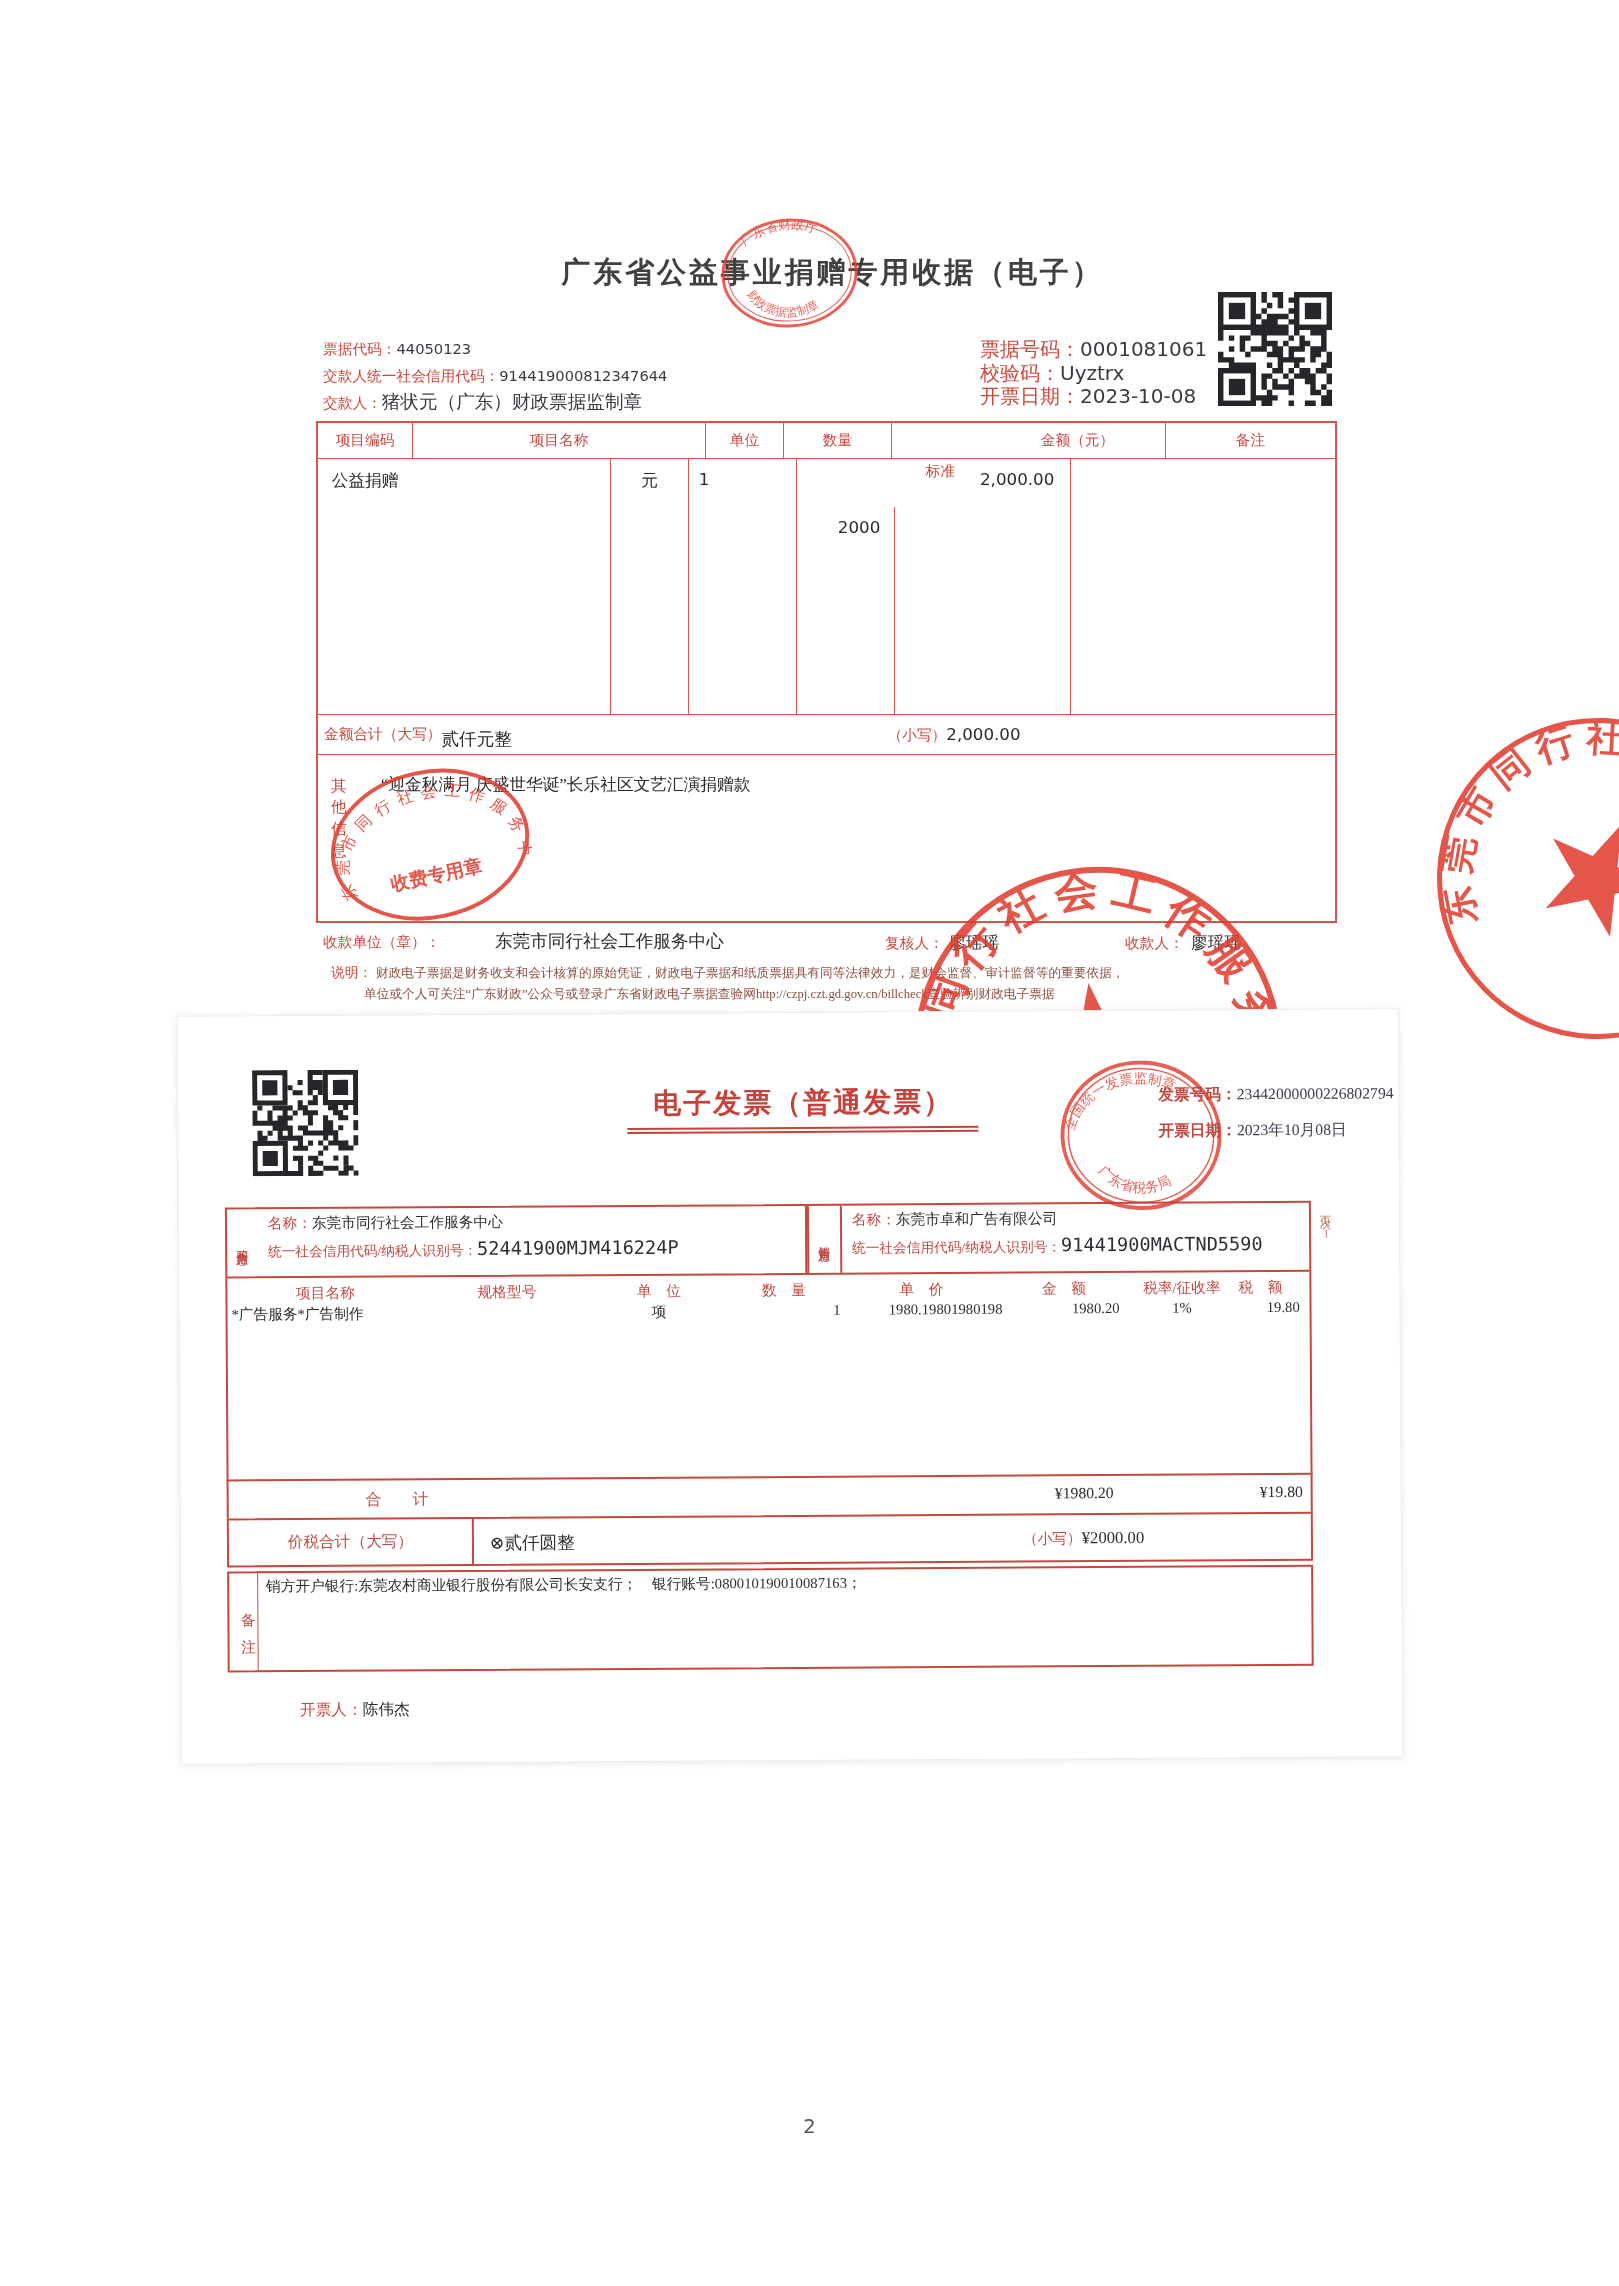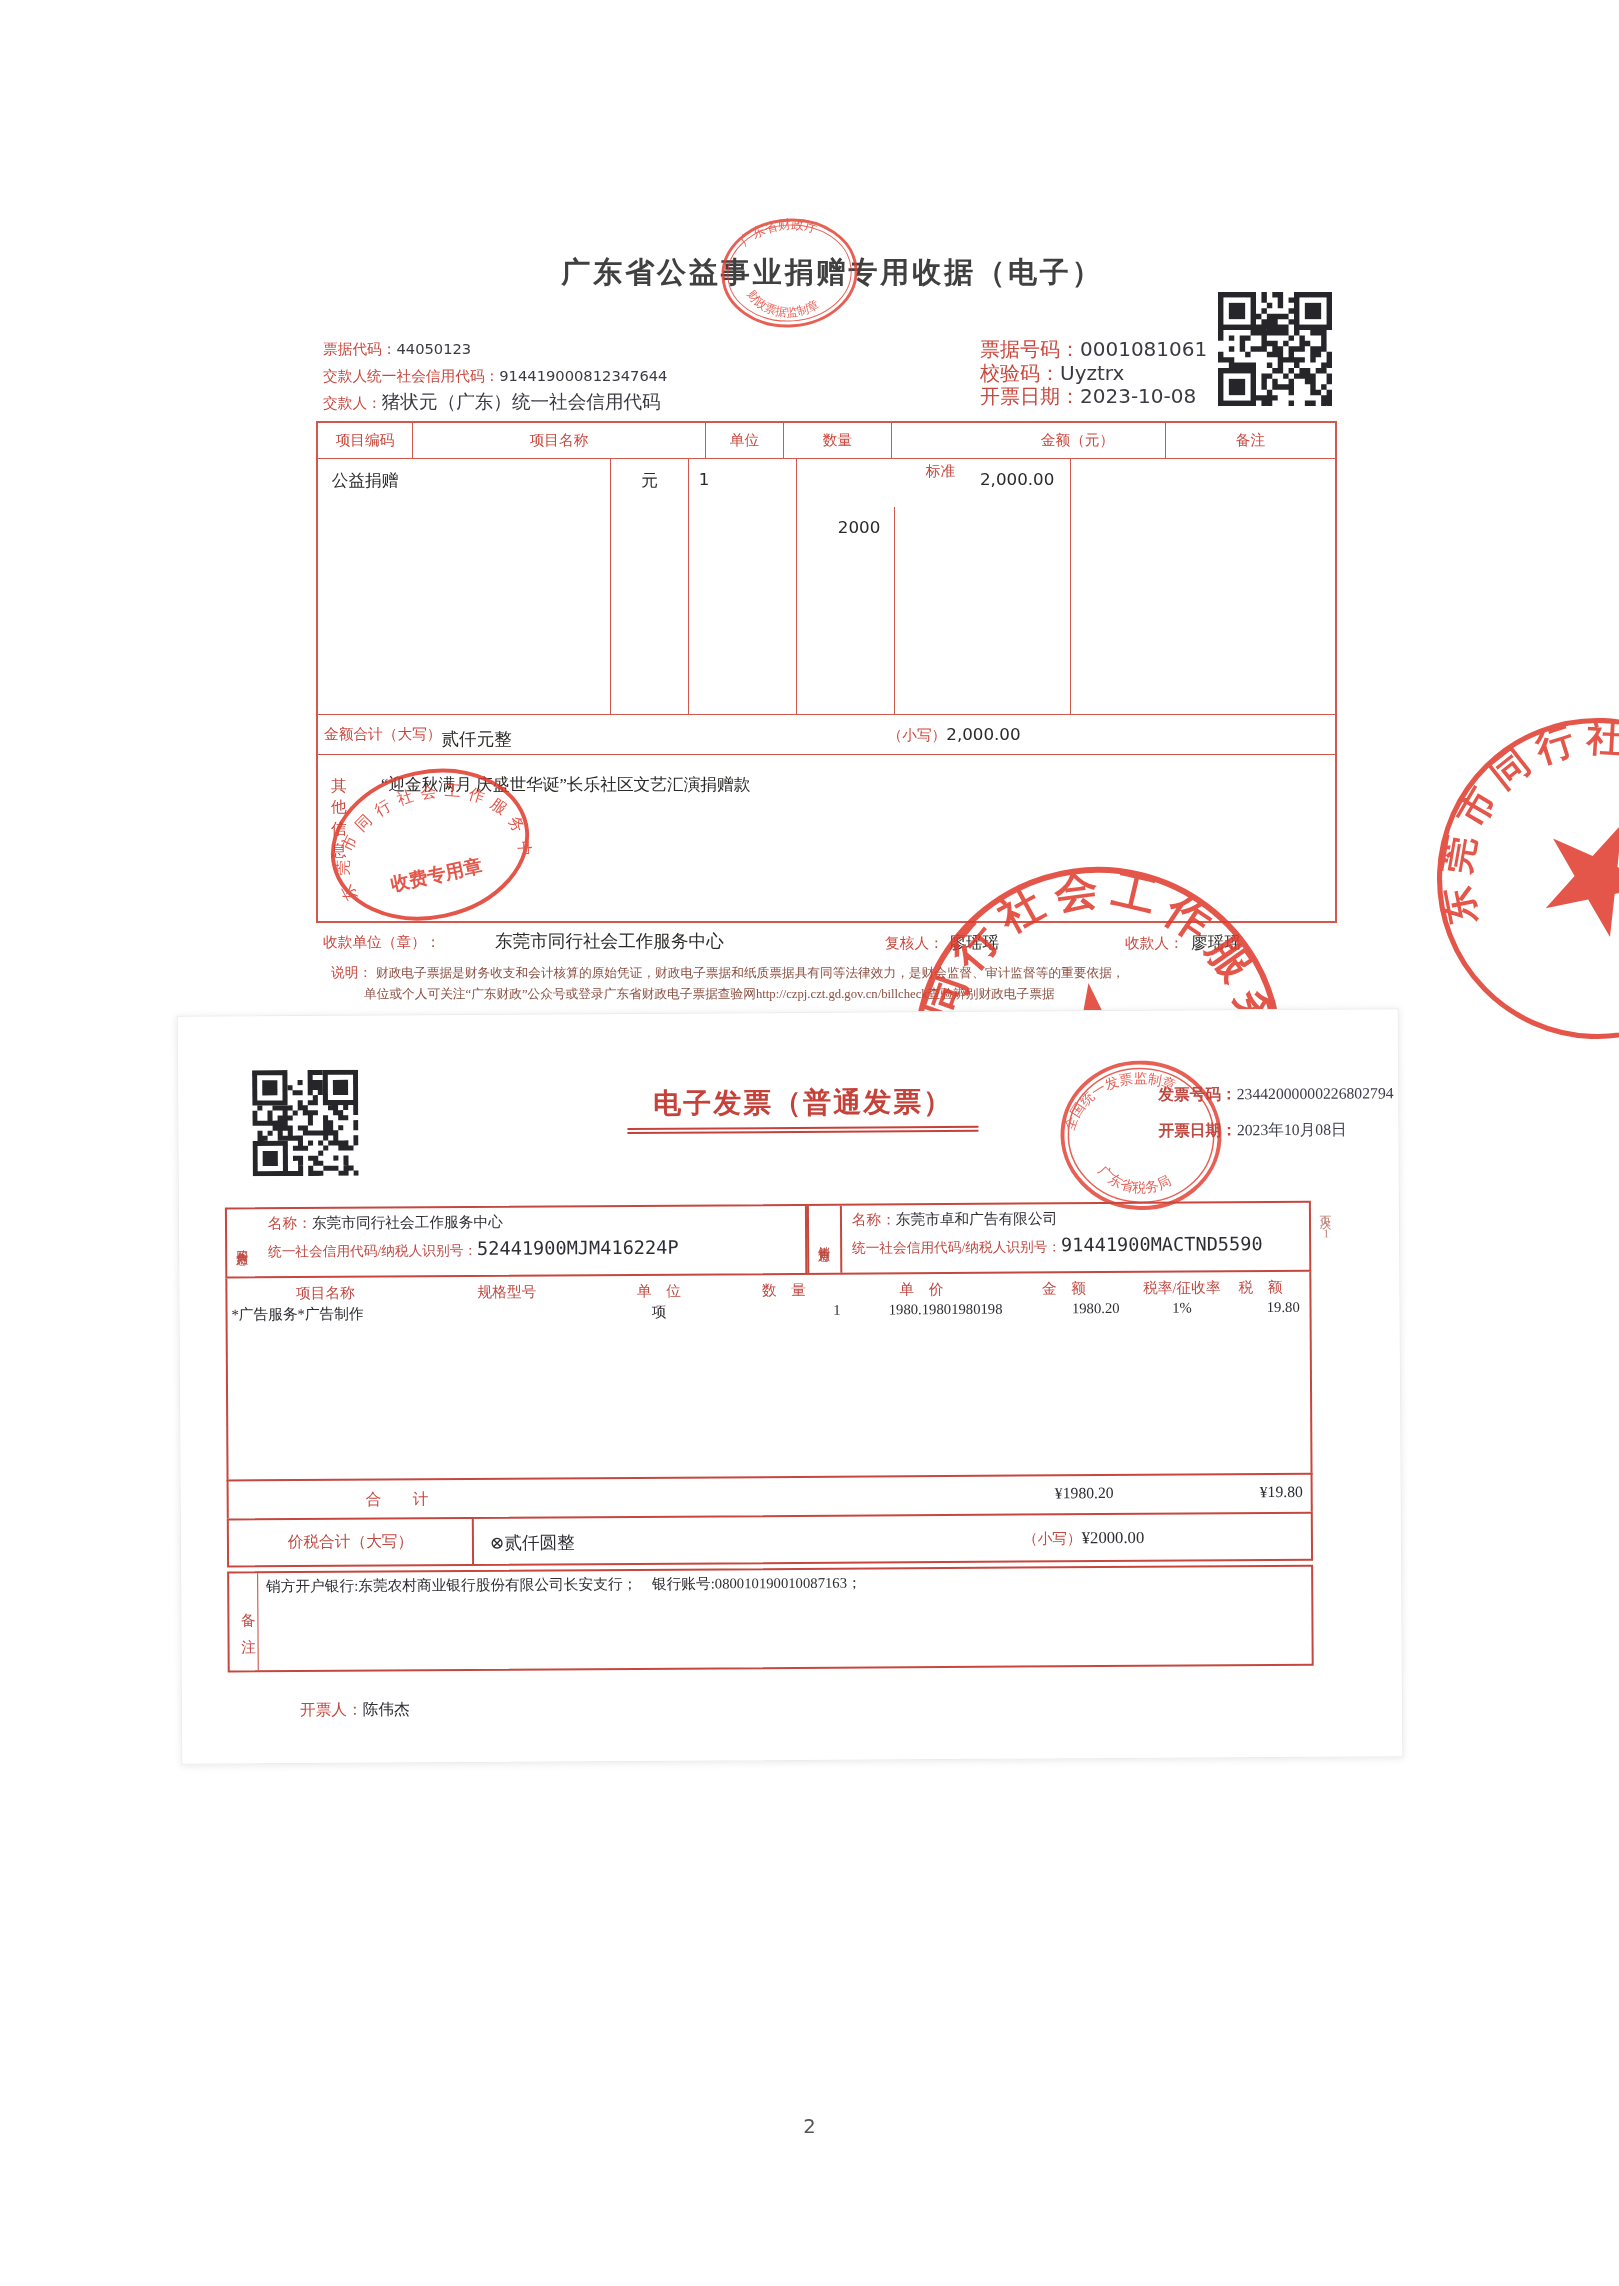--- a/index.html
+++ b/index.html
@@ -162,21 +162,21 @@
     </svg>
 
   <div class="abs r-fields-left">
     <div class="fld">
       <span class="lbl">票据代码：</span><span class="val num">44050123</span>
     </div>
     <div class="fld">
       <span class="lbl">交款人统一社会信用代码：</span><span class="val num">914419000812347644</span>
     </div>
     <div class="fld">
-      <span class="lbl">交款人：</span><span class="val big-val">猪状元（广东）统一社会信用代码</span>
+      <span class="lbl">交款人：</span><span class="val big-val">猪状元（广东）财政票据监制章</span>
     </div>
   </div>
 
   <div class="abs r-fields-right">
     <div class="fld">
       <span class="lbl">票据号码：</span><span class="val num">0001081061</span>
     </div>
     <div class="fld">
       <span class="lbl">校验码：</span><span class="val num">Uyztrx</span>
     </div>

